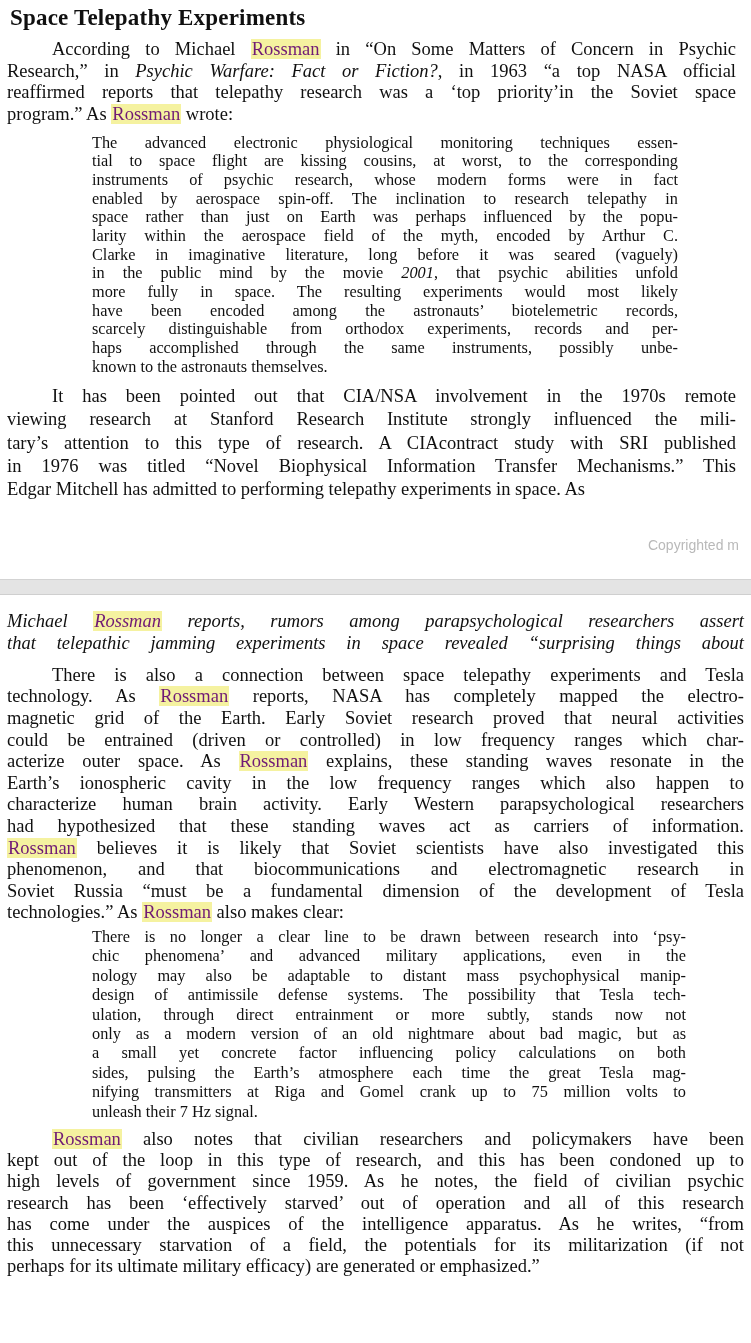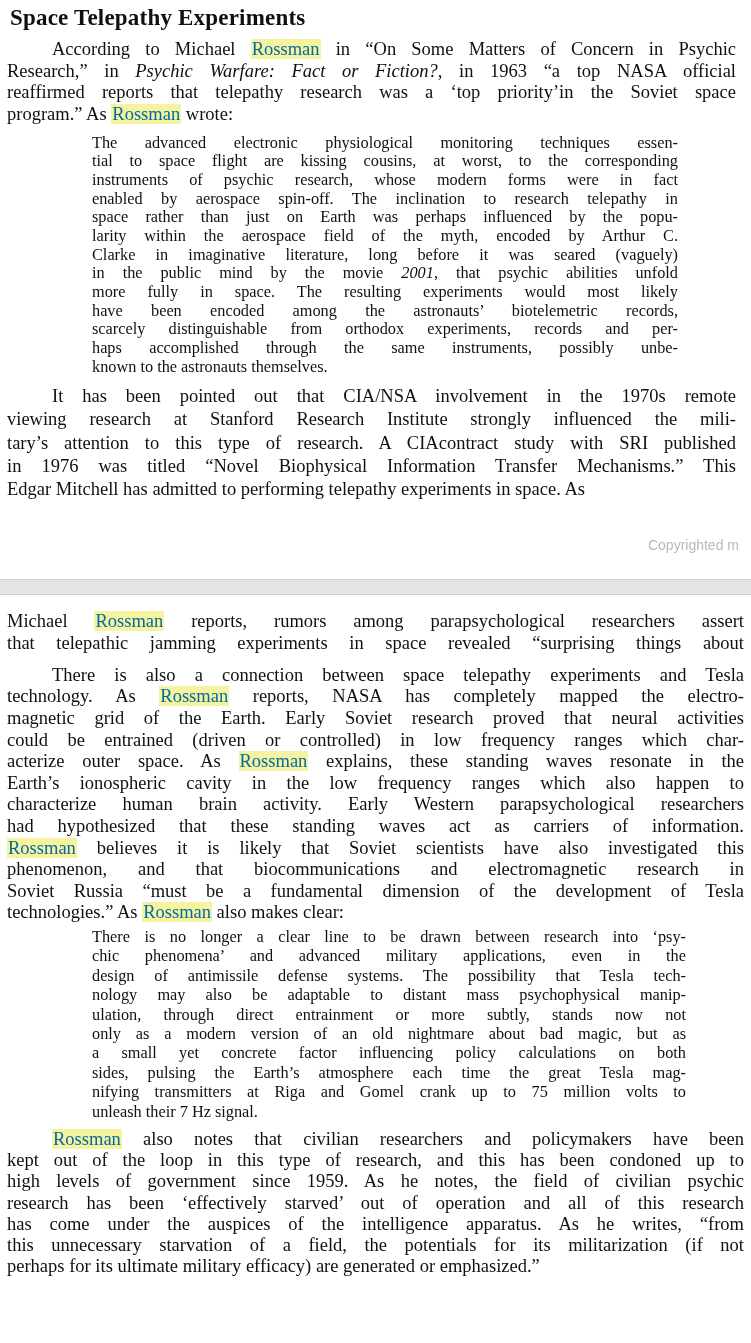--- a/index.html
+++ b/index.html
@@ -16,38 +16,38 @@
   .page2 { height:749px; padding:0 7px; }
 
   .heading {
     font-size:23px; font-weight:bold; margin:0 0 0 3px;
     letter-spacing:0.2px;
   }
 
   .para  { font-size:18.5px; }
   .p1    { margin-top:8px;  line-height:21.7px; }
   .p2    { margin-top:9px;  line-height:23.1px; }
-  .pA    { margin-top:15px; line-height:22.4px; }
+  .pA    { margin-top:15px; line-height:22.4px;font-style:italic; }
   .pB    { margin-top:10px; line-height:21.6px; }
   .pC    { margin-top:8px;  line-height:21.2px; }
 
   .bq {
     margin-left:85px; margin-right:58px;
     font-size:16.3px;
   }
   .bq1 { margin-top:8px; line-height:18.65px; }
   .bq2 { margin-top:3px; line-height:19.4px; }
 
   .tline { text-align:justify; text-align-last:justify; }
   .tline.last { text-align-last:left; }
   .first-indent .tline:first-child { text-indent:45px; }
 
   .hl {
     background:#f5f2a0;
-    color:#0369a1;
+    color:#701a75;
     padding:0 1px;
   }
 
   .copyright {
     position:absolute; top:537px; right:12px;
     font-family:"Liberation Sans", sans-serif;
     font-size:14px; color:#b9b9b9;
     white-space:nowrap;
   }
 
@@ -117,22 +117,22 @@
       <div class="tline">characterize human brain activity. Early Western parapsychological researchers</div>
       <div class="tline">had hypothesized that these standing waves act as carriers of information.</div>
       <div class="tline"><span class="hl" style="background:#f5f2a0">Rossman</span> believes it is likely that Soviet scientists have also investigated this</div>
       <div class="tline">phenomenon, and that biocommunications and electromagnetic research in</div>
       <div class="tline">Soviet Russia “must be a fundamental dimension of the development of Tesla</div>
       <div class="tline last">technologies.” As <span class="hl" style="background:#f5f2a0">Rossman</span> also makes clear:</div>
     </div>
   <div class="bq bq2">
       <div class="tline">There is no longer a clear line to be drawn between research into ‘psy-</div>
       <div class="tline">chic phenomena’ and advanced military applications, even in the</div>
+      <div class="tline">nology may also be adaptable to distant mass psychophysical manip-</div>
       <div class="tline">design of antimissile defense systems. The possibility that Tesla tech-</div>
-      <div class="tline">nology may also be adaptable to distant mass psychophysical manip-</div>
       <div class="tline">ulation, through direct entrainment or more subtly, stands now not</div>
       <div class="tline">only as a modern version of an old nightmare about bad magic, but as</div>
       <div class="tline">a small yet concrete factor influencing policy calculations on both</div>
       <div class="tline">sides, pulsing the Earth’s atmosphere each time the great Tesla mag-</div>
       <div class="tline">nifying transmitters at Riga and Gomel crank up to 75 million volts to</div>
       <div class="tline last">unleash their 7 Hz signal.</div>
     </div>
   <div class="para pC first-indent">
       <div class="tline"><span class="hl" style="background:#f5f2a0">Rossman</span> also notes that civilian researchers and policymakers have been</div>
       <div class="tline">kept out of the loop in this type of research, and this has been condoned up to</div>

